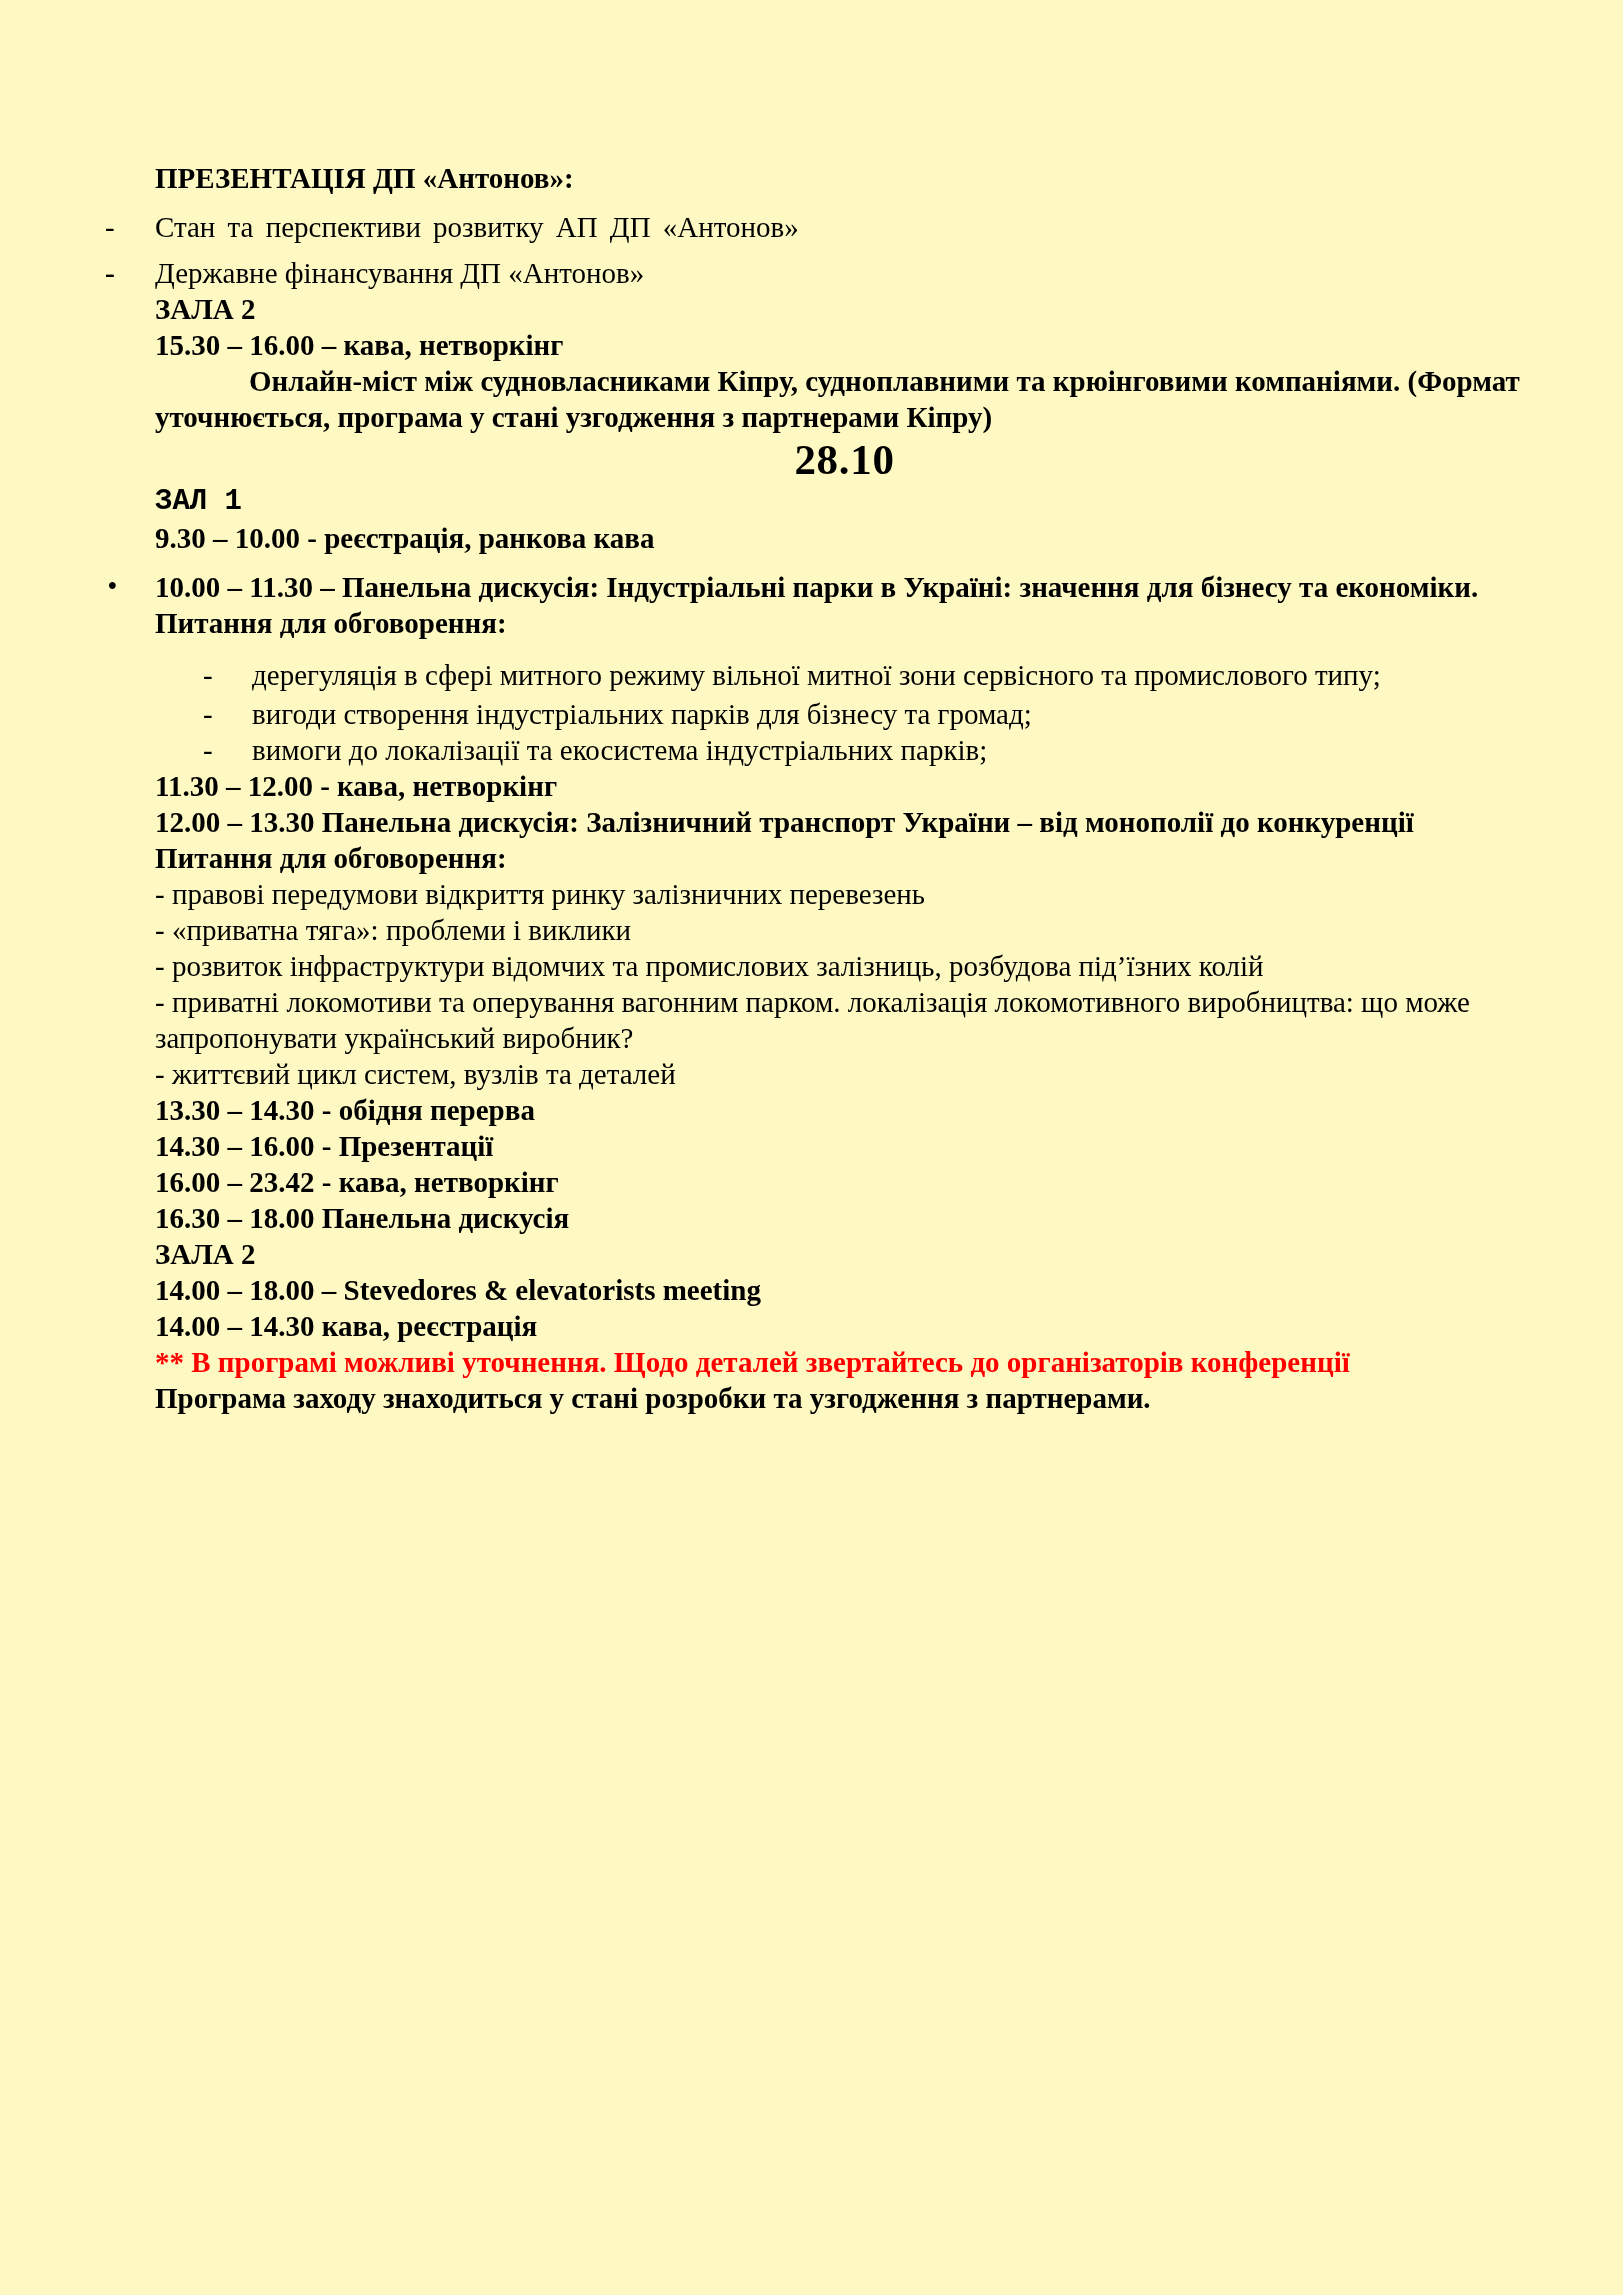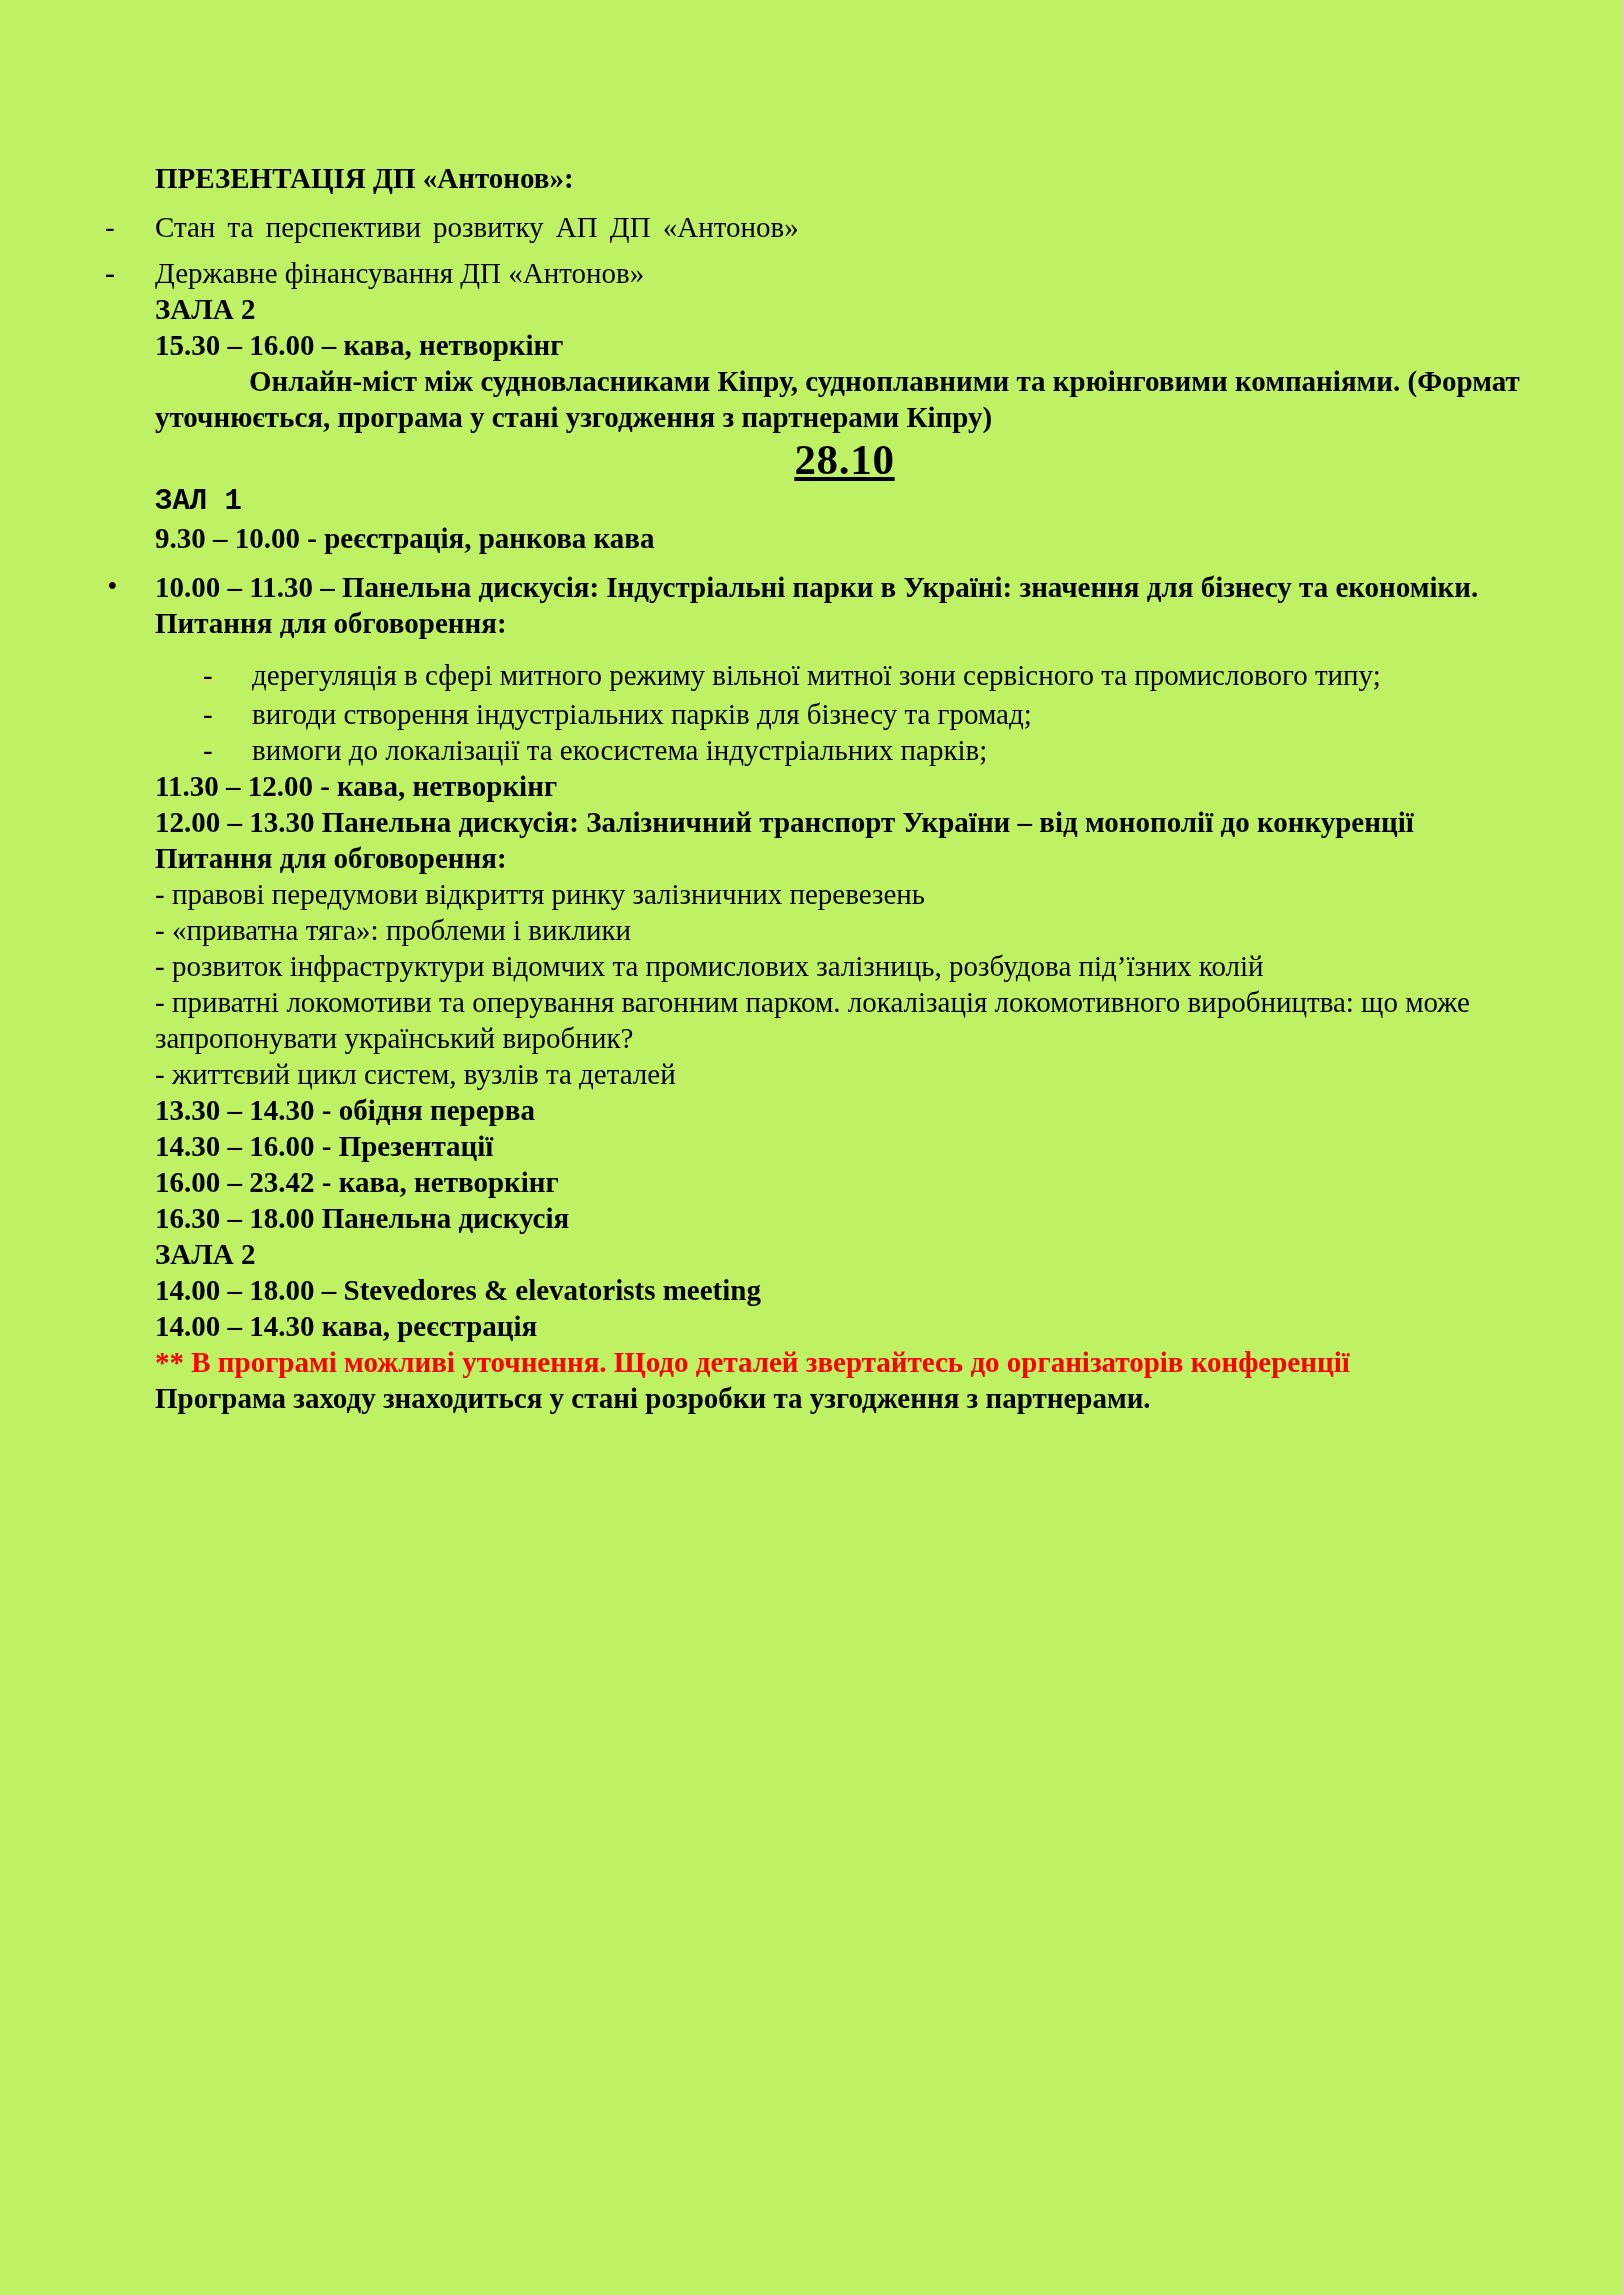--- a/index.html
+++ b/index.html
@@ -1,21 +1,21 @@
 <!DOCTYPE html>
 <html style="font-size:10.5px"><head>
 <meta charset="utf-8">
 <style>
   html, body { margin: 0; padding: 0; background: #888; }
   .page {
     position: relative;
     width: 1623px;
     height: 2295px;
     margin: 0 auto;
-    background: #bef264;
+    background: #fef9c3;
     box-sizing: border-box;
     padding: 160px 89px 0 155px;
     font-family: "Liberation Serif", "DejaVu Serif", serif;
     font-size: 29px;
     line-height: 36px;
     color: #000000;
     overflow: hidden;
   }
   .page p { margin: 0; }
   .b { font-weight: bold; }
@@ -38,21 +38,20 @@
 
   .just { text-align: justify; }
   .online { text-indent: 94px; }
 
   .date {
     font-weight: bold;
     font-size: 43px;
     line-height: 49px;
     text-align: center;
     letter-spacing: 0.7px;
-    text-decoration: underline;
   }
 
   .note { color: #ff0000; white-space: nowrap; }
 
   .mt0 { margin-top: 0; }    .mt5 { margin-top: 3.3px; }
   .mt10 { margin-top: 6.5px; }.mt15 { margin-top: 9.8px; }
   .mt20 { margin-top: 13px; }.mt25 { margin-top: 16.4px; }
   .mt55 { margin-top: 36px; }.mt85 { margin-top: 56px; }
   .mt90 { margin-top: 59px; }.mt95 { margin-top: 62px; }
   .mt100 { margin-top: 65px; } .mt165 { margin-top: 108px; }

